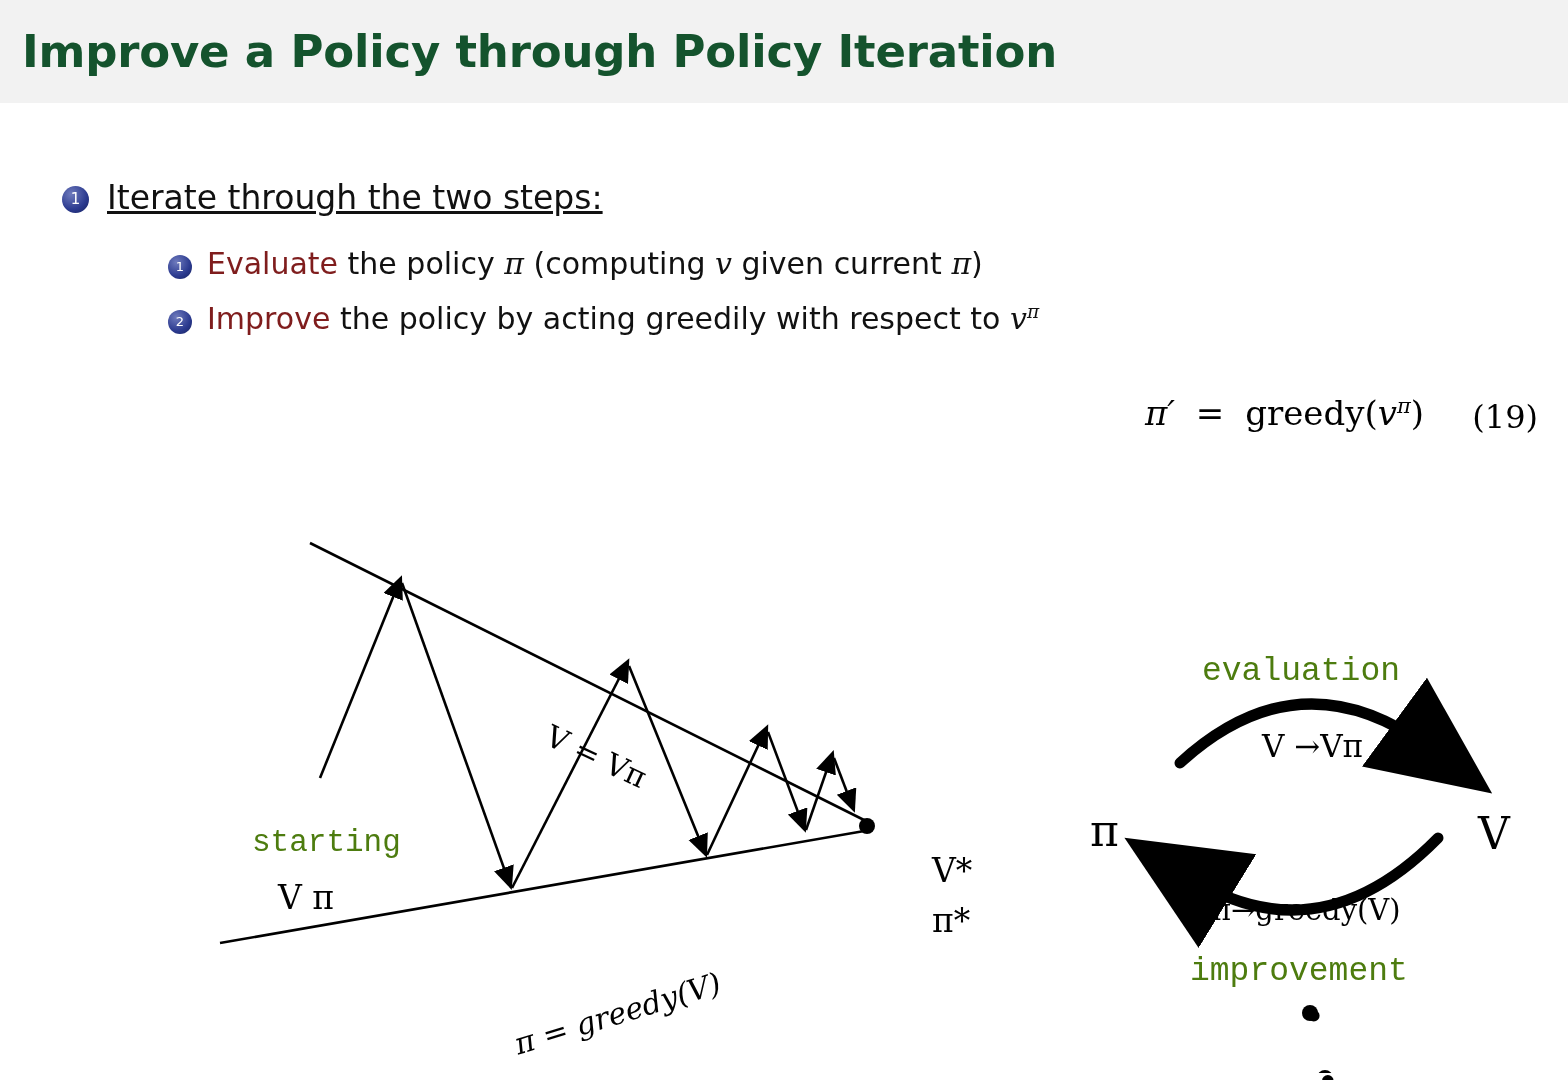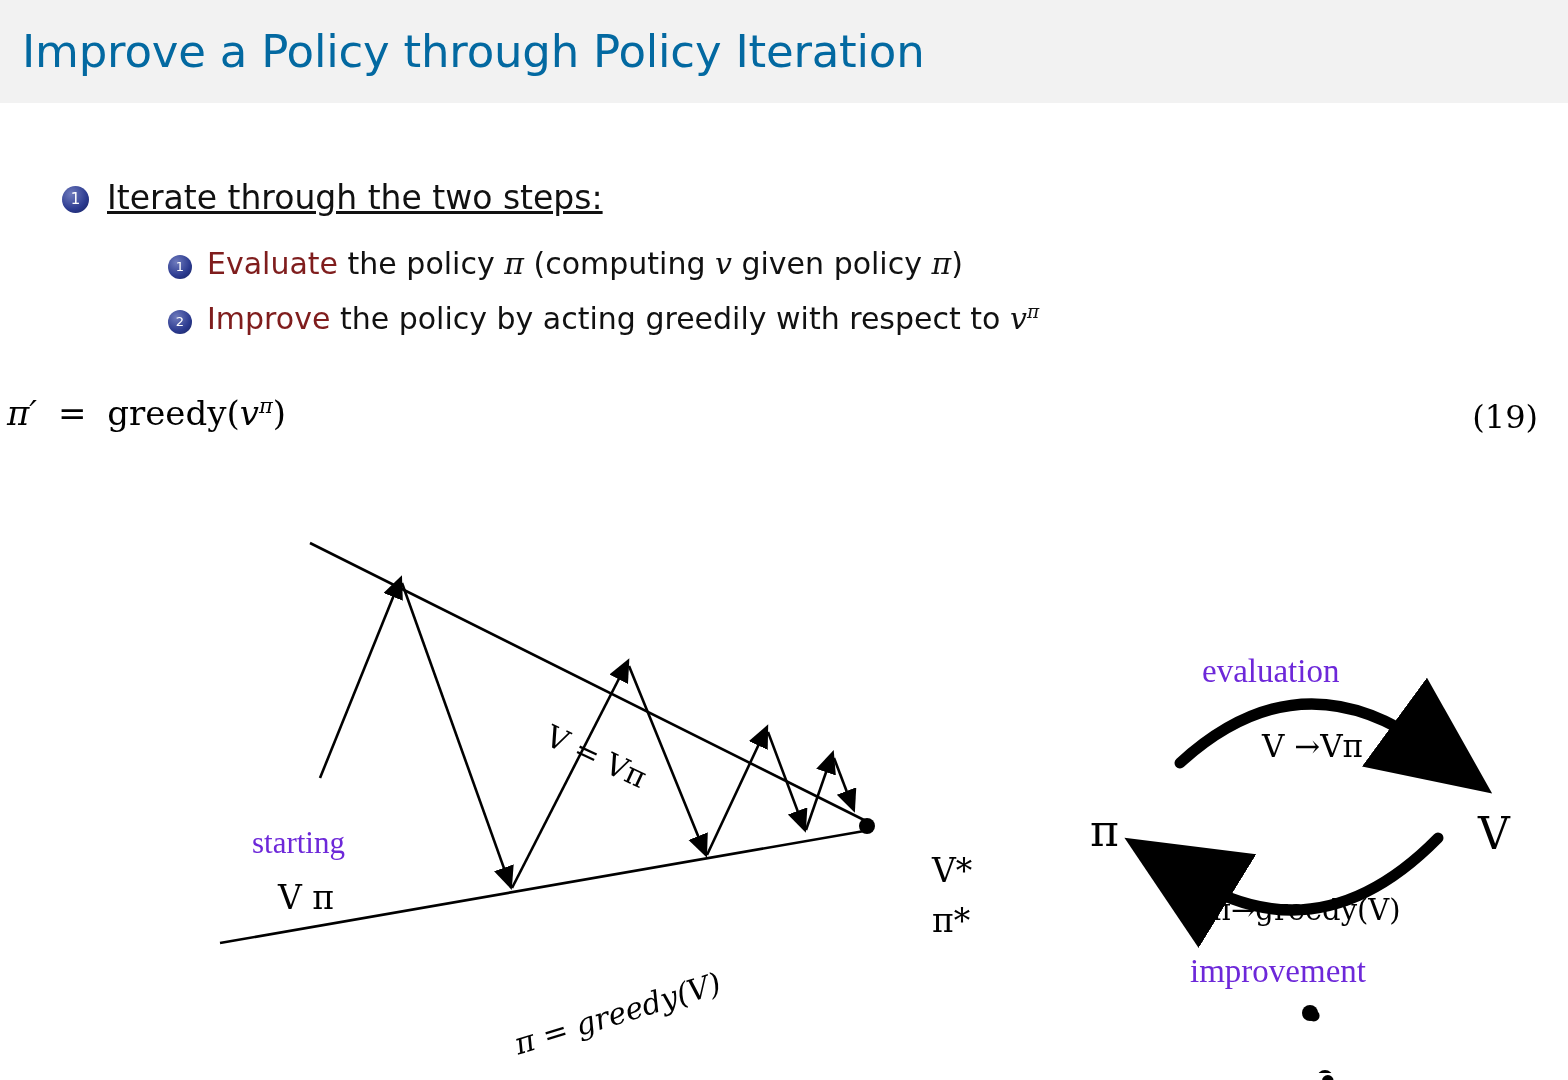--- a/index.html
+++ b/index.html
@@ -25,24 +25,24 @@
     left: 0;
     top: 0;
     width: 1568px;
     height: 103px;
     background: #f2f2f2;
     display: flex;
     align-items: center;
   }
   .title-text {
     font-size: 45px;
-    font-weight: 400;
+    font-weight: 700;
     letter-spacing: -0.2px;
     padding-left: 22px;
-    color: #0369a1;
+    color: #14532d;
     font-family: "DejaVu Sans", sans-serif;
   }
   .content {
     position: absolute;
     left: 0;
     top: 103px;
     width: 1568px;
     height: 977px;
   }
   .bullet-l1 {
@@ -97,24 +97,23 @@
     color: #7f1d1d;
   }
   .mi { font-style: italic; font-family: "DejaVu Serif", serif; }
   .sup { font-size: 0.62em; vertical-align: super; font-style: italic; font-family: "DejaVu Serif", serif;}
 
   .equation {
     position: absolute;
     left: 0;
     top: 290px;
     width: 1424px;
-    text-align: left;
+    text-align: right;
     font-size: 34px;
     font-family: "DejaVu Serif", serif;
-    padding-left: 7px;
   }
   .eq-num {
     position: absolute;
     right: 30px;
     top: 295px;
     font-size: 32px;
     font-family: "DejaVu Serif", serif;
   }
 
   .fig-left {
@@ -132,22 +131,22 @@
     height: 540px;
   }
   .lbl {
     position: absolute;
     font-family: "DejaVu Serif", serif;
     color: #000;
     white-space: nowrap;
   }
   .lbl-sans {
     position: absolute;
-    font-family: Liberation Serif, serif;
-    color: #6d28d9;
+    font-family: Liberation Mono, monospace;
+    color: #4d7c0f;
     white-space: nowrap;
   }
 </style>
 </head>
 <body>
 
 <div class="slide">
 
   <div class="title-bar">
     <div class="title-text">Improve a Policy through Policy Iteration</div>
@@ -155,21 +154,21 @@
 
   <div class="content">
 
     <div class="bullet-l1">
       <span class="num-badge">1</span>
       <span class="bullet-text">Iterate through the two steps:</span>
     </div>
 
     <div class="sub-bullet sub1">
       <span class="num-badge small">1</span>
-      <span class="sub-text"><span class="kw">Evaluate</span><span> the policy </span><span class="mi">π</span><span> (computing </span><span class="mi">v</span><span> given policy </span><span class="mi">π</span><span>)</span></span>
+      <span class="sub-text"><span class="kw">Evaluate</span><span> the policy </span><span class="mi">π</span><span> (computing </span><span class="mi">v</span><span> given current </span><span class="mi">π</span><span>)</span></span>
     </div>
 
     <div class="sub-bullet sub2">
       <span class="num-badge small">2</span>
       <span class="sub-text"><span class="kw">Improve</span><span> the policy by acting greedily with respect to </span><span class="mi">v</span><span class="sup">π</span></span>
     </div>
 
     <div class="equation">
       <span class="mi">π′</span>
       <span style="margin:0 10px;">=</span>

